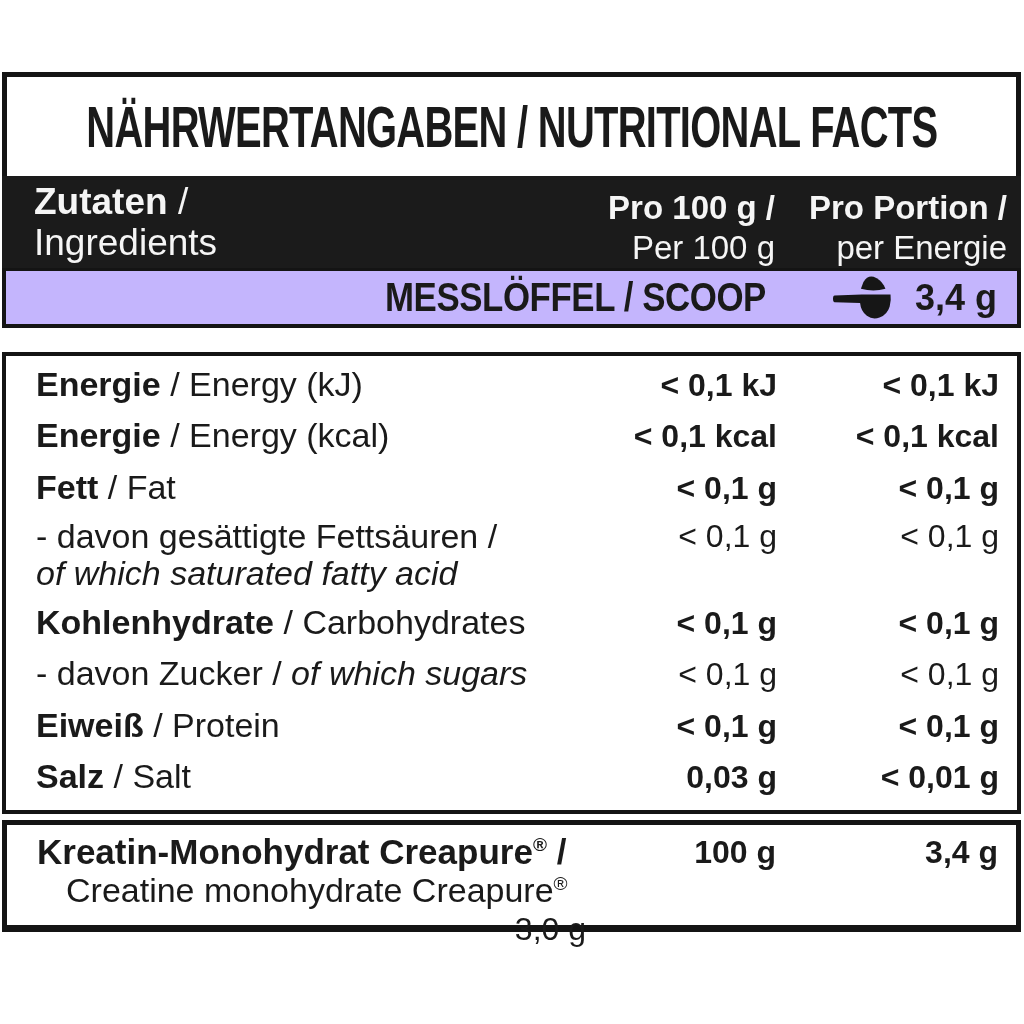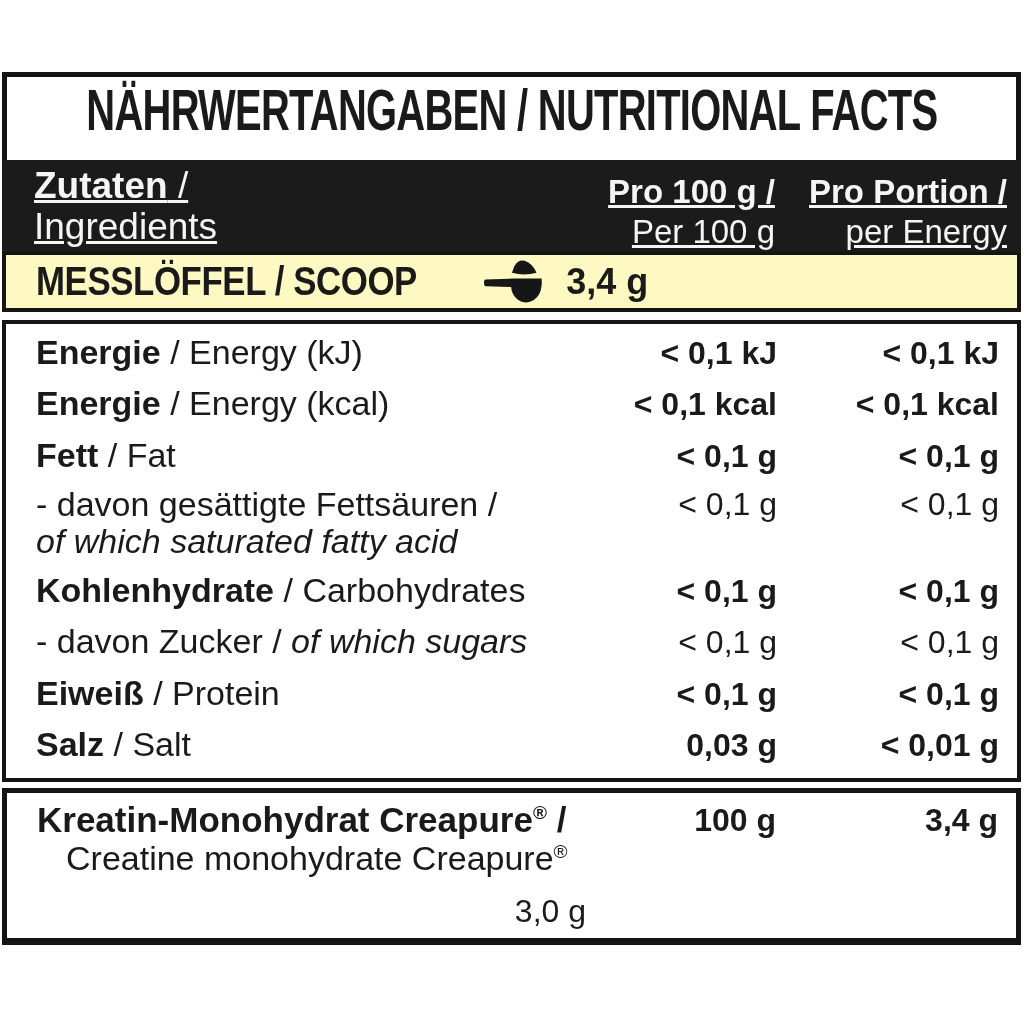--- a/index.html
+++ b/index.html
@@ -8,80 +8,80 @@
     width:1024px; height:1024px;
     font-family:"Liberation Sans", sans-serif;
     color:#1a1a1a;
     position:relative; overflow:hidden;
   }
   .page { position:absolute; inset:0; background:#ffffff; }
   .label { position:absolute; left:2px; top:72px; width:1019px; }
 
   
   .title-box {
-    height:88px; border:5px solid #141414; border-bottom:none;
-    background:#fff; display:flex; align-items:flex-start; justify-content:center;
+    height:104px; border:5px solid #141414; border-bottom:none;
+    background:#fff; display:flex; align-items:center; justify-content:center;
     overflow:hidden;
   }
   .title-text {
     font-weight:700; font-size:57px; white-space:nowrap;
     letter-spacing:-1px; transform:scaleX(0.70); transform-origin:center center;
     color:#1a1a1a;
   }
 
   
   .header-bar {
     height:92px; background:#1b1b1b; color:#f5f5f5;
     display:grid; grid-template-columns:1fr 190px 232px;
-    align-items:center; padding:0 14px 0 32px;text-decoration:underline;
+    align-items:center; padding:0 14px 0 32px;
   }
   .hcol1 { line-height:41px; font-size:37px; }
   .hcol1 .bold { font-weight:700; }
   .hcol1 .slash { font-weight:400; }
   .hcol1 .reg { font-weight:400; }
   .hcol2, .hcol3 { text-align:right; line-height:40px; font-size:33px;margin-top:12px; }
   .hline-b { font-weight:700; white-space:nowrap; }
   .hline-r { font-weight:400; white-space:nowrap; }
 
   
   .scoop-box {
     height:60px; border:4px solid #141414; border-top:3px solid #141414;
-    background:#fef9c3; display:flex; align-items:center; justify-content:flex-start;
+    background:#c4b5fd; display:flex; align-items:center; justify-content:flex-end;
     padding:0 20px 0 30px;
   }
   .scoop-label {
     font-weight:700; font-size:41px; letter-spacing:-0.5px; white-space:nowrap;
     transform:scaleX(0.85); transform-origin:left center;
   }
   .scoop-right { display:flex; align-items:center; gap:16px; }
   .scoop-icon-svg { width:66px; height:50px; display:block; }
   .scoop-value { font-weight:700; font-size:36px; white-space:nowrap; }
 
   
   .main-box {
-    margin-top:8px; height:462px; border:4px solid #141414; background:#fff;
+    margin-top:24px; height:462px; border:4px solid #141414; background:#fff;
     display:flex; flex-direction:column; justify-content:space-between;
     padding:8px 18px 12px 30px;
   }
   .row {
     display:grid; grid-template-columns:1fr 190px 222px;
     align-items:baseline; font-size:34px; line-height:41px;
   }
   .row .lbl { white-space:nowrap; }
   .row .de { font-weight:700; }
   .row .en { font-weight:400; }
   .row .it { font-style:italic; }
   .row .val { text-align:right; font-size:32px; font-weight:700; white-space:nowrap; }
   .row .val.light { font-weight:400; }
   .row.two-line { align-items:start; line-height:37px; }
   .row.two-line .lbl { white-space:normal; }
 
   
   .kreatin-box {
-    margin-top:6px; height:157px; border:5px solid #141414; border-bottom-width:7px;
+    margin-top:6px; height:112px; border:5px solid #141414; border-bottom-width:7px;
     background:#fff; display:flex; flex-direction:column; justify-content:space-between;
     padding:8px 18px 6px 30px;
   }
   .kreatin-box .row { font-size:34px; }
   .kreatin-box .row1 { line-height:38px; align-items:start; }
   .kreatin-box .row1 .l1 { font-weight:700; font-size:35px; }
   .kreatin-box .row1 .l2 { font-weight:400; font-size:34px;margin-left:29px; }
   .sup { font-size:19px; vertical-align:super; line-height:0; }
 </style>
 </head>
@@ -98,21 +98,21 @@
       <div class="hcol1">
         <div><span class="bold">Zutaten</span><span class="slash"> /</span></div>
         <div class="reg">Ingredients</div>
       </div>
       <div class="hcol2">
         <div class="hline-b">Pro 100 g /</div>
         <div class="hline-r">Per 100 g</div>
       </div>
       <div class="hcol3">
         <div class="hline-b">Pro Portion /</div>
-        <div class="hline-r">per Energy</div>
+        <div class="hline-r">per Energie</div>
       </div>
     </div>
 
     <div class="scoop-box">
       <div class="scoop-label">MESSLÖFFEL / SCOOP</div>
       <div class="scoop-right">
         <svg class="scoop-icon-svg" viewBox="0 0 78 56" xmlns="http://www.w3.org/2000/svg" aria-hidden="true">
           <path fill="#161616" d="M33,17 L36,9 Q41,1 48,3 Q56,6 60,13 L62,17 Q48,21 33,17 Z"></path>
           <path fill="#161616" d="M2,25 Q0,25 0,29 Q0,33 2,33 L32,34 Q33,44 40,49 Q47,54 55,51 Q64,48 67,38 Q69,31 68,24 L34,24 Z"></path>
         </svg>

